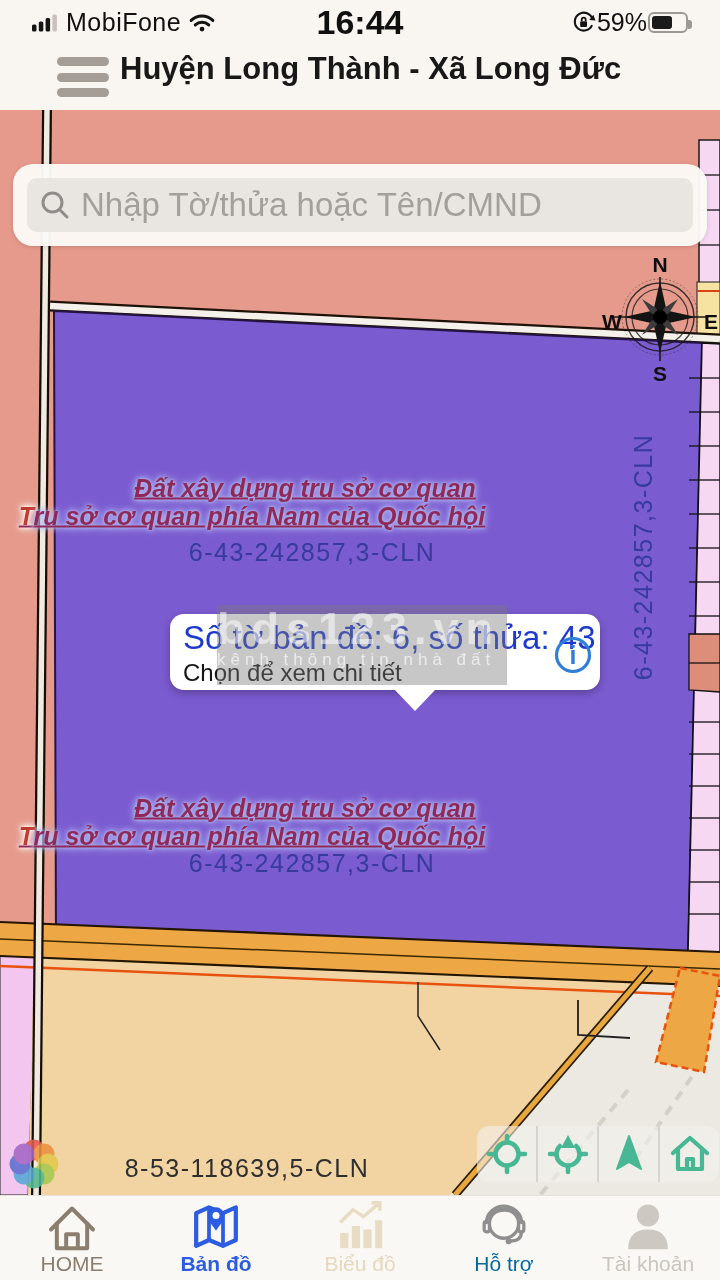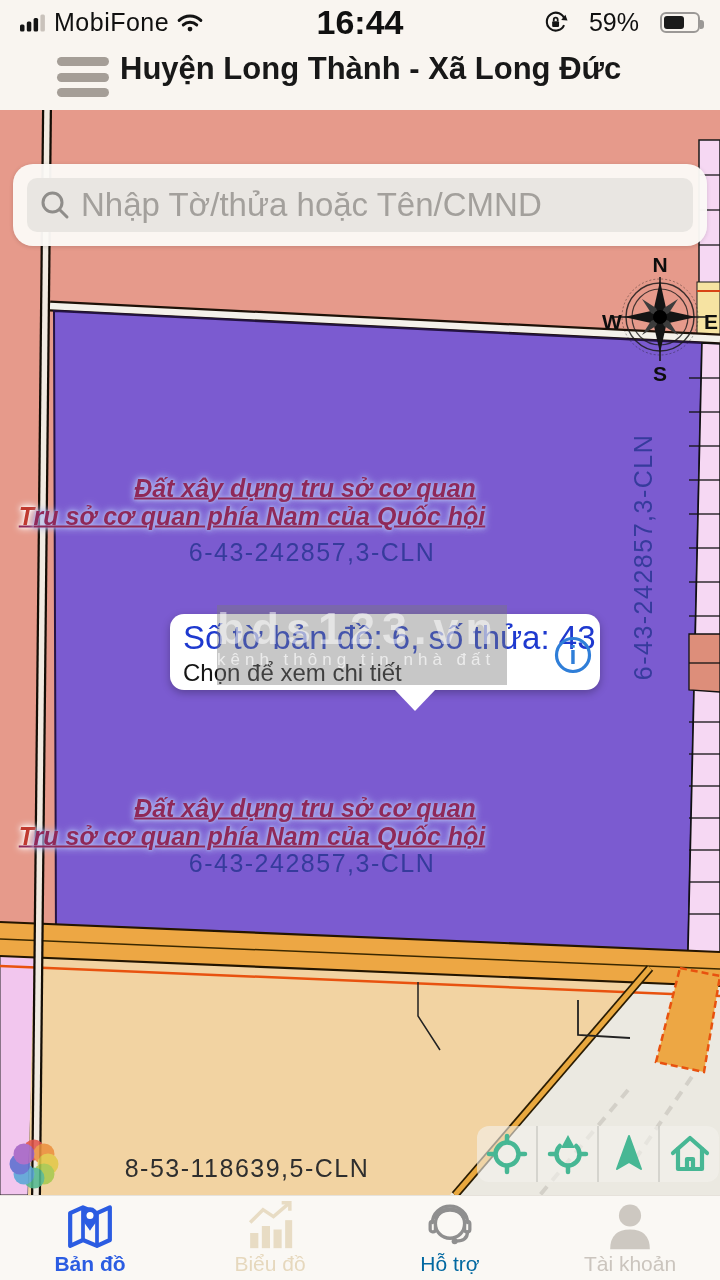--- a/index.html
+++ b/index.html
@@ -1,25 +1,25 @@
 <!DOCTYPE html>
 <html><head>
 <meta charset="utf-8">
 <style>
   html,body{margin:0;padding:0;background:#555;}
   *{box-sizing:border-box;font-family:"Liberation Sans",sans-serif;}
   .phone{position:relative;width:720px;height:1280px;margin:0 auto;background:#f9f5f0;overflow:hidden;}
 
   
   .statusbar{position:absolute;left:0;top:0;width:720px;height:44px;display:flex;align-items:center;
-    padding:0 20px;color:#101010;}
+    padding:0 32px;color:#101010;}
   .sb-left{display:flex;align-items:center;gap:8px;}
   .sb-carrier{font-size:25px;letter-spacing:.5px;}
   .sb-time{position:absolute;left:0;right:0;text-align:center;font-size:34px;font-weight:700;}
-  .sb-right{margin-left:auto;display:flex;align-items:center;gap:21px;z-index:2;}
+  .sb-right{margin-left:auto;display:flex;align-items:center;gap:1px;z-index:2;}
   .sb-batt-pct{font-size:25px;}
   .batt{position:relative;width:40px;height:21px;border:2px solid rgba(40,40,40,.45);border-radius:6px;}
   .batt .fill{position:absolute;left:2px;top:2px;bottom:2px;width:20px;background:#1b1b1b;border-radius:3px;}
   .batt .nub{position:absolute;right:-6px;top:6px;width:4px;height:9px;background:rgba(40,40,40,.45);
     border-radius:0 3px 3px 0;}
 
   
   .header{position:absolute;left:0;top:44px;width:613px;height:66px;}
   .hamburger{position:absolute;left:57px;top:13px;width:52px;height:40px;display:flex;flex-direction:column;
     justify-content:space-between;cursor:pointer;}
@@ -289,20 +289,28 @@
         <circle cx="10" cy="10" r="10.5" fill="#a8c94f"></circle>
         <circle cx="0" cy="14" r="10.5" fill="#53b98f"></circle>
         <circle cx="-10" cy="10" r="10.5" fill="#58a7d7"></circle>
         <circle cx="-14" cy="0" r="10.5" fill="#5c6fd0"></circle>
         <circle cx="-10" cy="-10" r="10.5" fill="#a566c6"></circle>
       </g>
     </svg>
   </div>
 
   <div class="tabbar">
+    <div class="tab t-home">
+      <svg width="56" height="56" viewBox="0 0 48 48" fill="none" stroke="#8c7e6e" stroke-width="3.4" stroke-linecap="round" stroke-linejoin="round">
+        <path d="M6,27 L24,9 L42,27"></path>
+        <path d="M11,22 V43 H37 V22"></path>
+        <path d="M19,43 V31 H29 V43"></path>
+      </svg>
+      <div class="tab-label">HOME</div>
+    </div>
     <div class="tab t-map">
       <svg width="56" height="56" viewBox="0 0 48 48">
         <path d="M7,13 L18,8 L30,13 L41,8 L41,36 L30,41 L18,36 L7,41 Z" fill="none" stroke="#2b5ce2" stroke-width="3.6" stroke-linejoin="round"></path>
         <path d="M18,8 V36 M30,13 V41" stroke="#2b5ce2" stroke-width="3.2"></path>
         <path d="M24,28 C19,21 17,19 17,15 a7,7 0 0 1 14,0 c0,4 -2,6 -7,13 Z" fill="#2b5ce2"></path>
         <circle cx="24" cy="15" r="3" fill="#fff"></circle>
       </svg>
       <div class="tab-label">Bản đồ</div>
     </div>
     <div class="tab t-chart">

